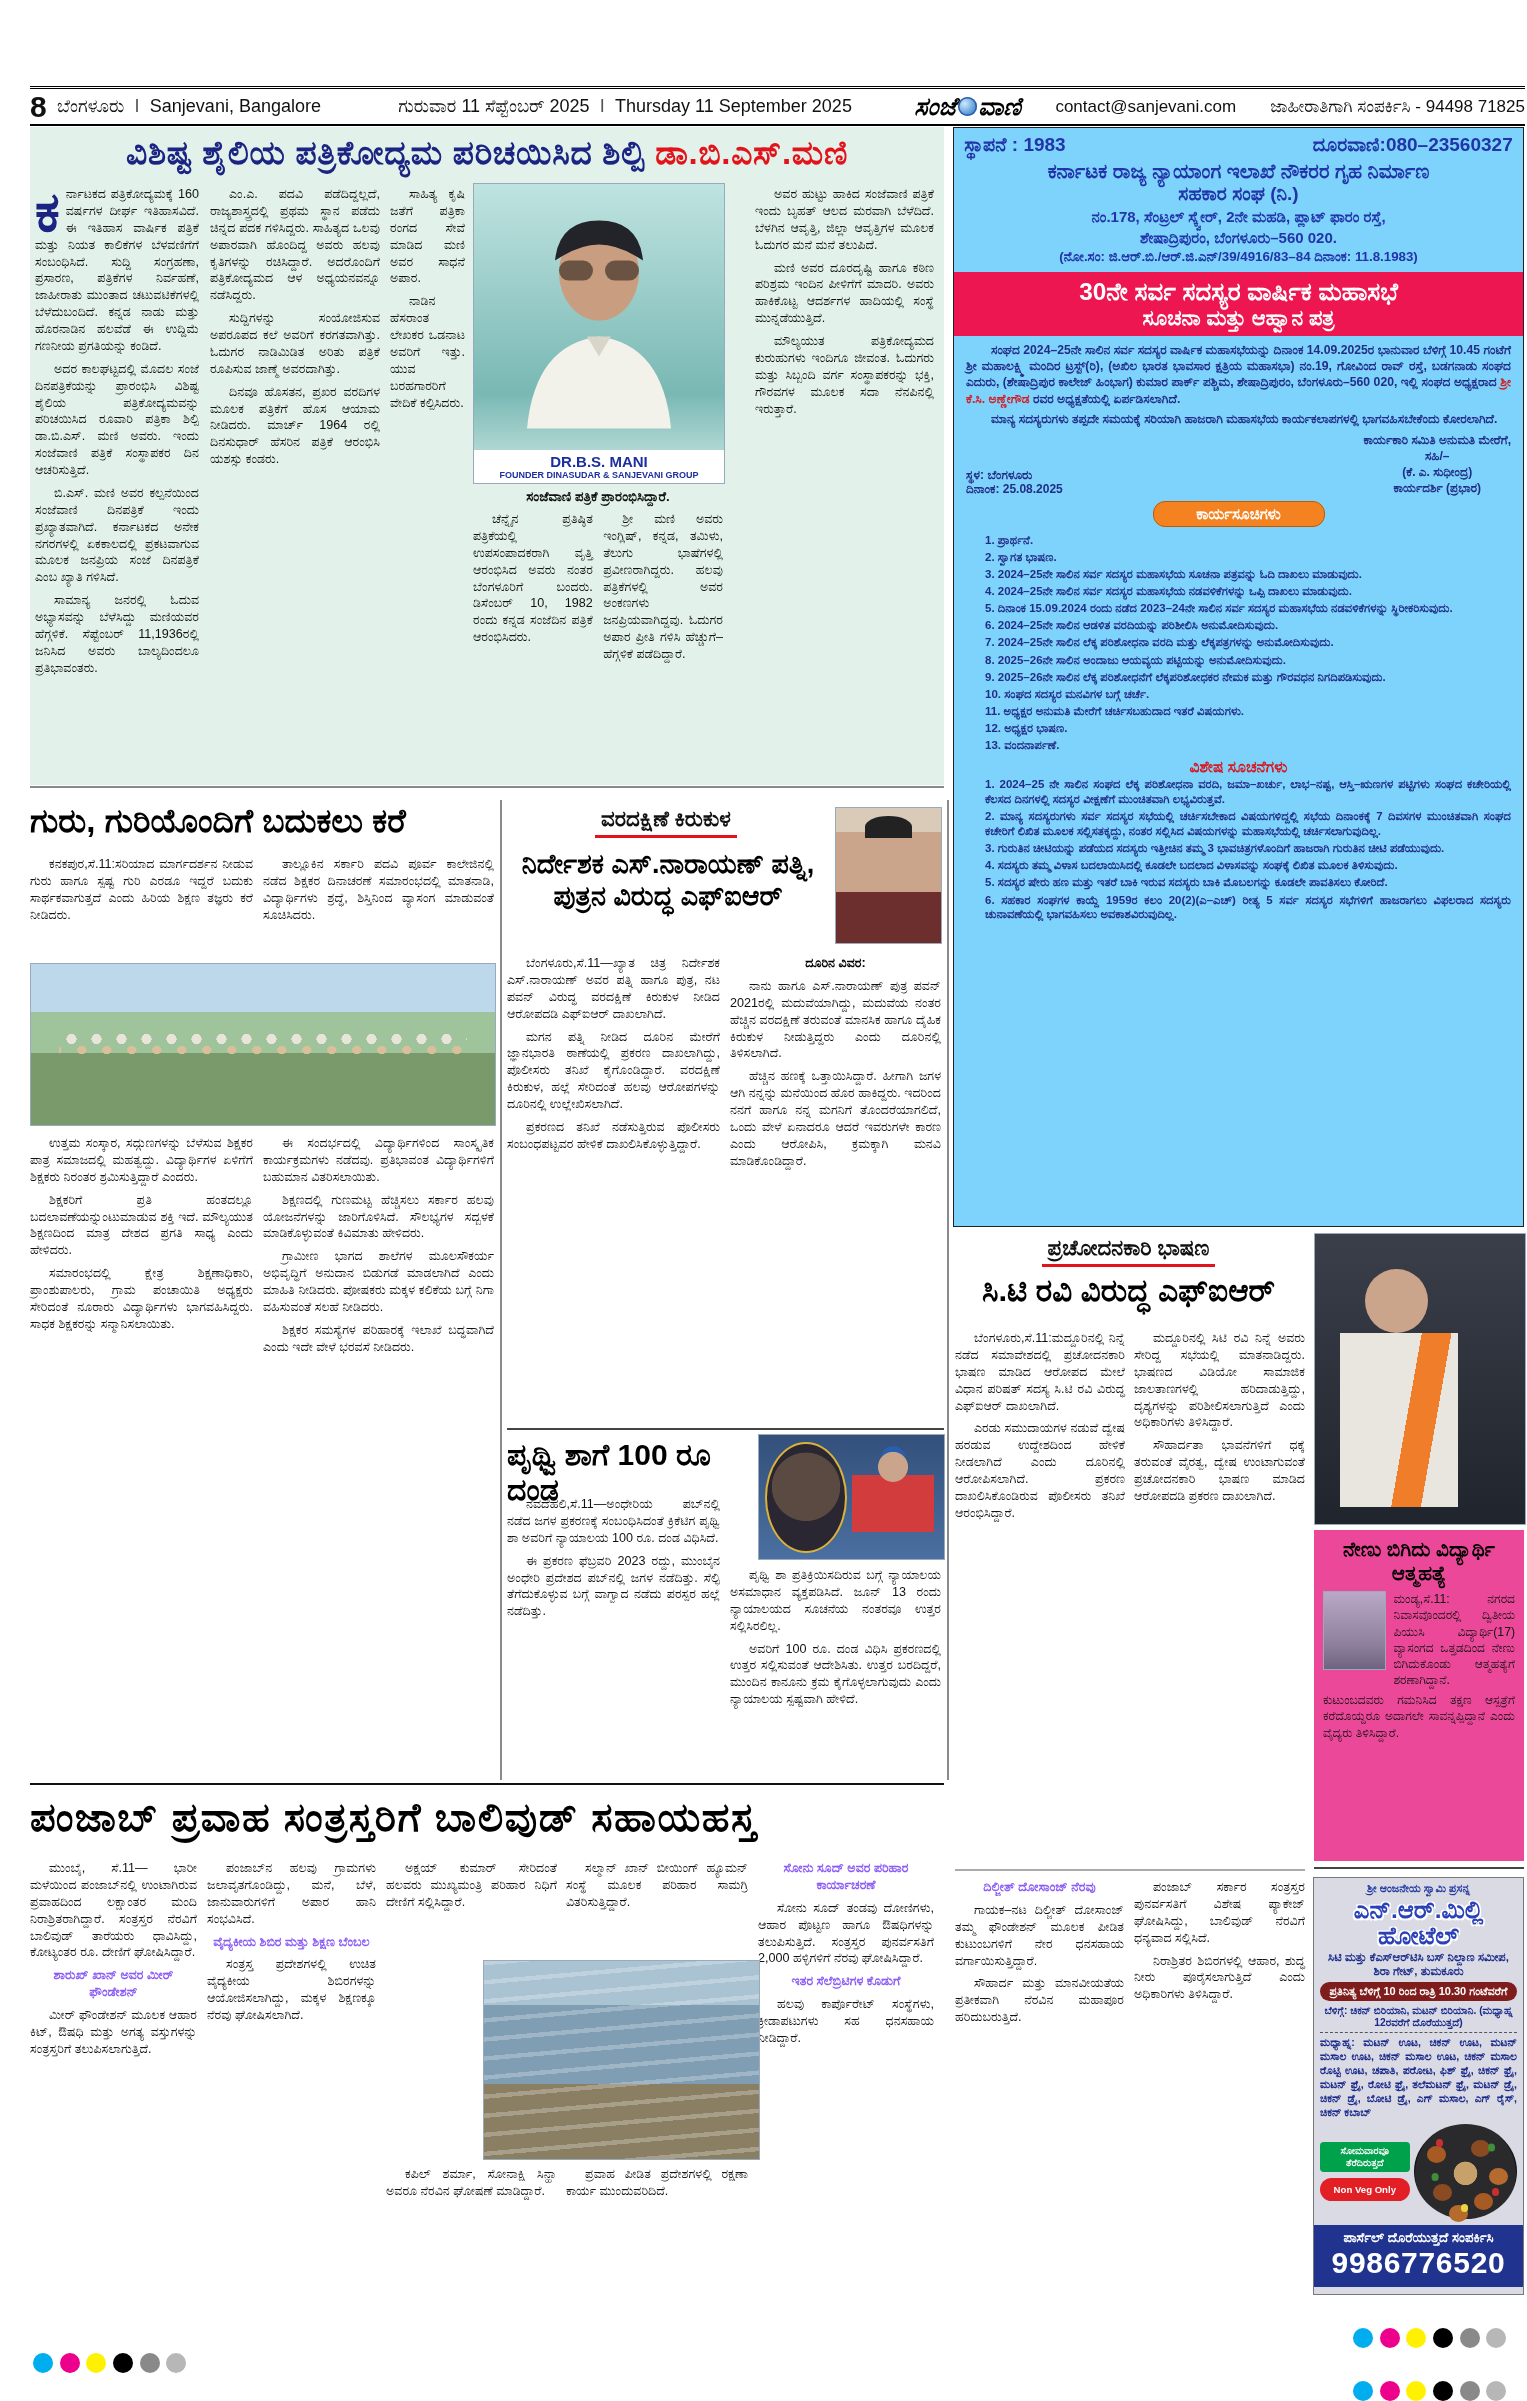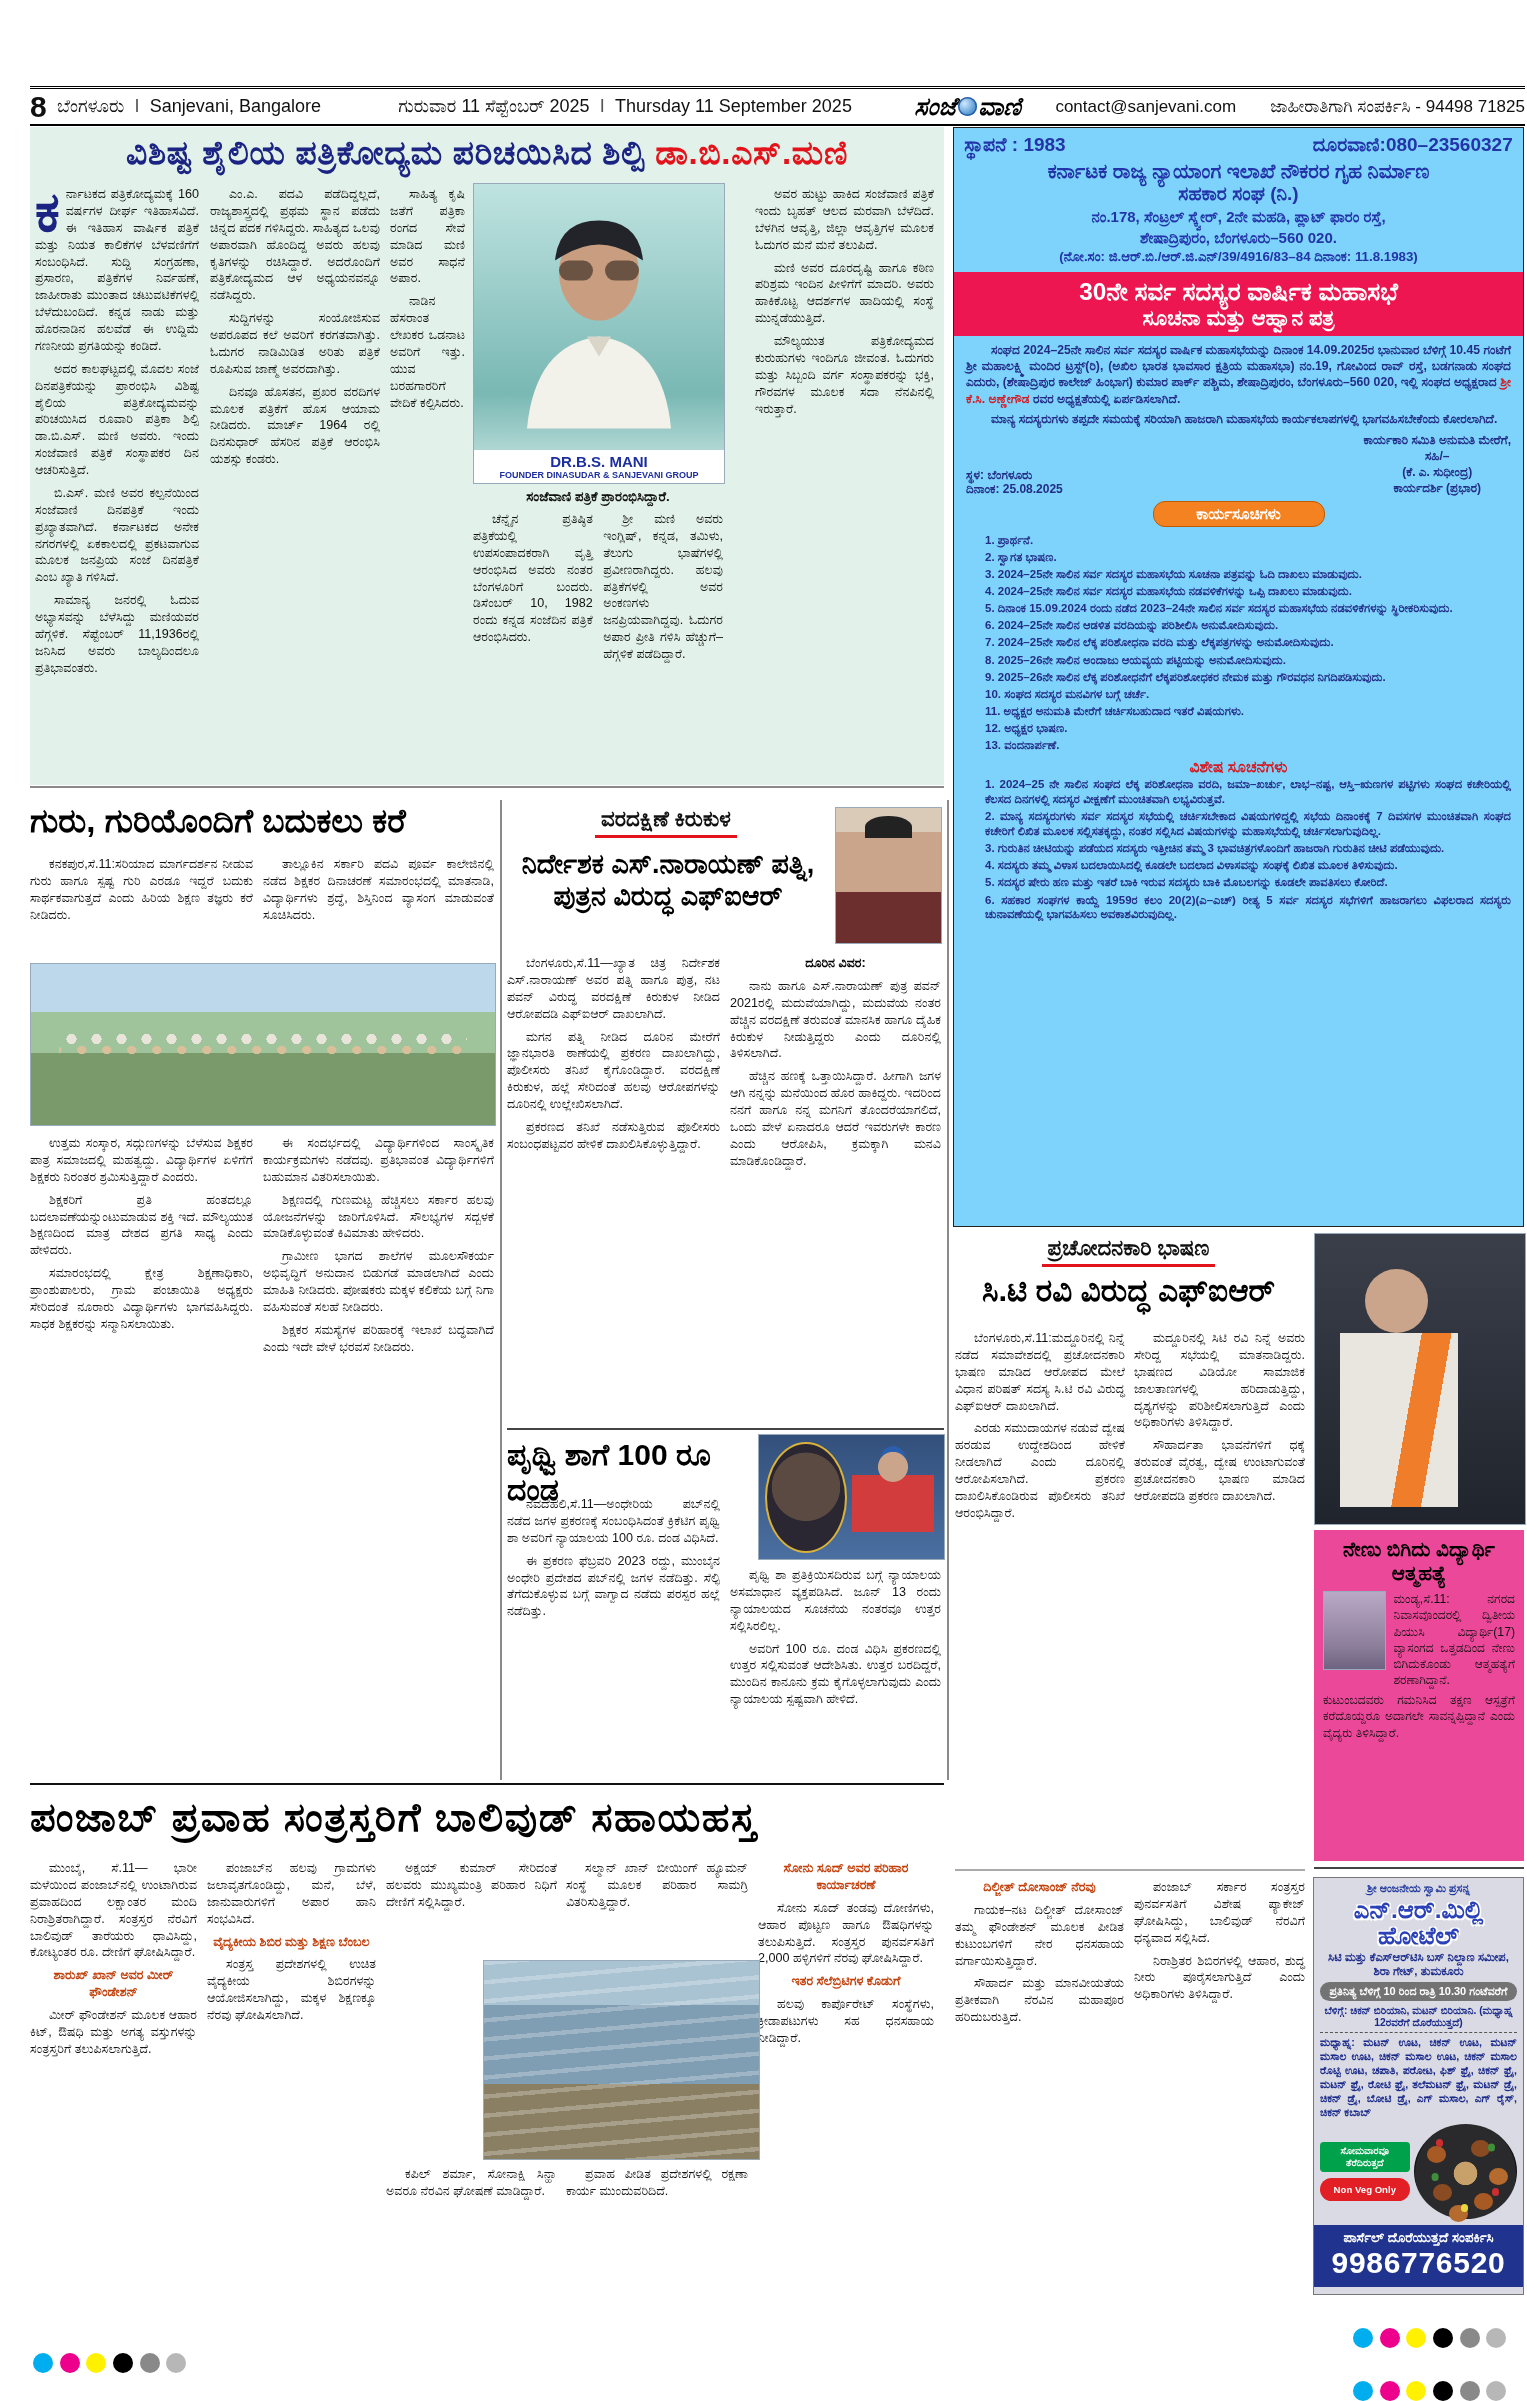--- a/index.html
+++ b/index.html
@@ -14,21 +14,21 @@
   .mh-date{margin-left:67px;}
   .brand{margin-left:52px;display:flex;align-items:center;font-weight:bold;font-size:25px;color:#000000;font-style:italic;}
   .globe{width:19px;height:19px;border-radius:50%;margin:0 1.5px;
     background:radial-gradient(circle at 35% 35%, #cfe9ff, #5b9bd5 60%, #2b6cb0);box-shadow:inset 0 0 0 1.5px #2b5ea8;}
   .mh-right{margin-left:auto;display:flex;gap:34px;font-size:17px;}
   
   .lead-bg{left:30px;top:127px;width:914px;height:658px;background:#e2f1e9;}
   .lead-h{left:30px;top:134px;width:914px;text-align:center;font-size:33px;font-weight:bold;color:#1b2483;letter-spacing:0.7px;}
   .lead-h .red{color:#e3131b;}
   .col p{margin:0 0 6px;text-align:justify;text-indent:19px;font-size:12.6px;line-height:1.34;}
-  .col p.subhead{text-indent:0;text-align:center;font-weight:bold;color:#c2410c;}
+  .col p.subhead{text-indent:0;text-align:center;font-weight:bold;color:#8b5cf6;}
   .dropcap{float:left;font-size:55px;line-height:.8;font-weight:bold;color:#1b2483;padding:4.4px 6px 0 0;}
   .photo{position:absolute;overflow:hidden;border:0.7px solid #9ab;}
   .mani-photo{background:linear-gradient(180deg,#bfe3e0,#79b8b4 70%,#cfe8e4);}
   .pcap{position:absolute;left:0;right:0;bottom:0;background:#fff;padding:3px 1.5px;text-align:center;color:#1d2f9e;font-weight:bold;}
   .pcap .l1{font-size:15px;}
   .pcap .l2{font-size:9px;}
   .capline{font-weight:bold;text-align:center;font-size:13.3px;}
   .twocol{column-count:2;column-gap:10.3px;}
   
   .notice{left:953px;top:127px;width:571px;height:1100px;background:#7dd3fc;border:1.5px solid #222;box-sizing:border-box;}
@@ -55,21 +55,21 @@
   .kicker span{display:inline-block;border-bottom:3.7px solid #e3131b;padding:0 6px 3px;}
   .h2{font-weight:bold;color:#000;}
   
   .suicide{background:#ec4899;border-radius:0;}
   
   .ad{left:1313px;top:1877px;width:211px;height:418px;background:#dadae4;border:0.7px solid #777;box-sizing:border-box;padding:4.4px 6px;}
   .ad-top{text-align:center;color:#223a9e;font-weight:bold;font-size:11px;}
   .ad-name{text-align:center;color:#2a41b8;font-weight:bold;font-size:24.4px;line-height:1.05;margin:1.5px 0;
     text-shadow:1.5px 1.5px 0 #fff,-1.5px -1.5px 0 #fff,1.5px -1.5px 0 #fff,-1.5px 1.5px 0 #fff,0 2.2px 0 #9aa;}
   .ad-addr{text-align:center;color:#1b2b8a;font-weight:bold;font-size:11.5px;line-height:1.25;}
-  .ad-time{background:#737373;color:#fff;font-weight:bold;font-size:11px;text-align:center;border-radius:10.3px;padding:3px 4.4px;margin:3.7px 0;}
+  .ad-time{background:#7f1d1d;color:#fff;font-weight:bold;font-size:11px;text-align:center;border-radius:10.3px;padding:3px 4.4px;margin:3.7px 0;}
   .ad-morning{color:#1b2b8a;font-weight:bold;font-size:10.3px;text-align:center;border-bottom:1.5px dashed #555;padding-bottom:3.7px;}
   .ad-menu p{margin:3px 0 0;color:#1b2b8a;font-weight:bold;font-size:10.7px;line-height:1.3;text-align:justify;text-indent:0;}
   .ad-row{display:flex;align-items:center;gap:4.4px;margin-top:4.4px;}
   .badge-green{background:#00a14b;color:#fff;font-weight:bold;font-size:9.6px;border-radius:3.7px;padding:3px 4.4px;text-align:center;}
   .badge-red{background:#e31f26;color:#fff;font-weight:bold;font-size:9.6px;border-radius:13.3px;padding:6px 6px;text-align:center;margin-top:6px;}
   .food{width:103px;height:95px;border-radius:50%;flex:0 0 auto;
     background:radial-gradient(circle at 50% 52%,#c8a16a 0 16%,#2a2a2c 17% 70%,#151517 71% 100%),#dadae4;
     position:relative;}
   .food::before,.food::after{content:"";position:absolute;border-radius:50%;}
   .food::before{width:19px;height:16.3px;left:13.3px;top:22px;background:#a85a24;box-shadow:44px -6px 0 #8a4b22,62px 22px 0 #b56a2e,6px 38px 0 #8a4b22,47px 47px 0 #a85a24,22px 59px 0 #b56a2e;}

